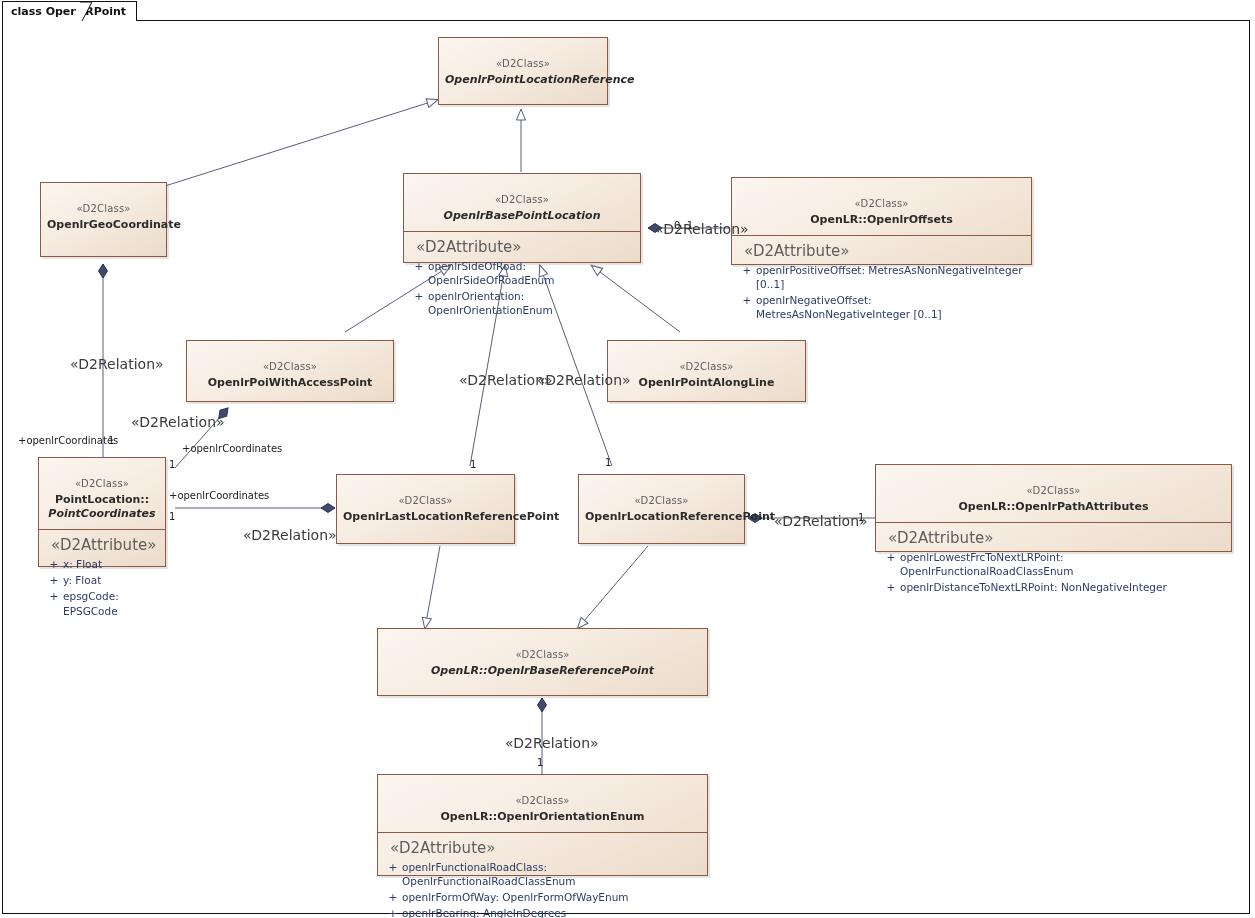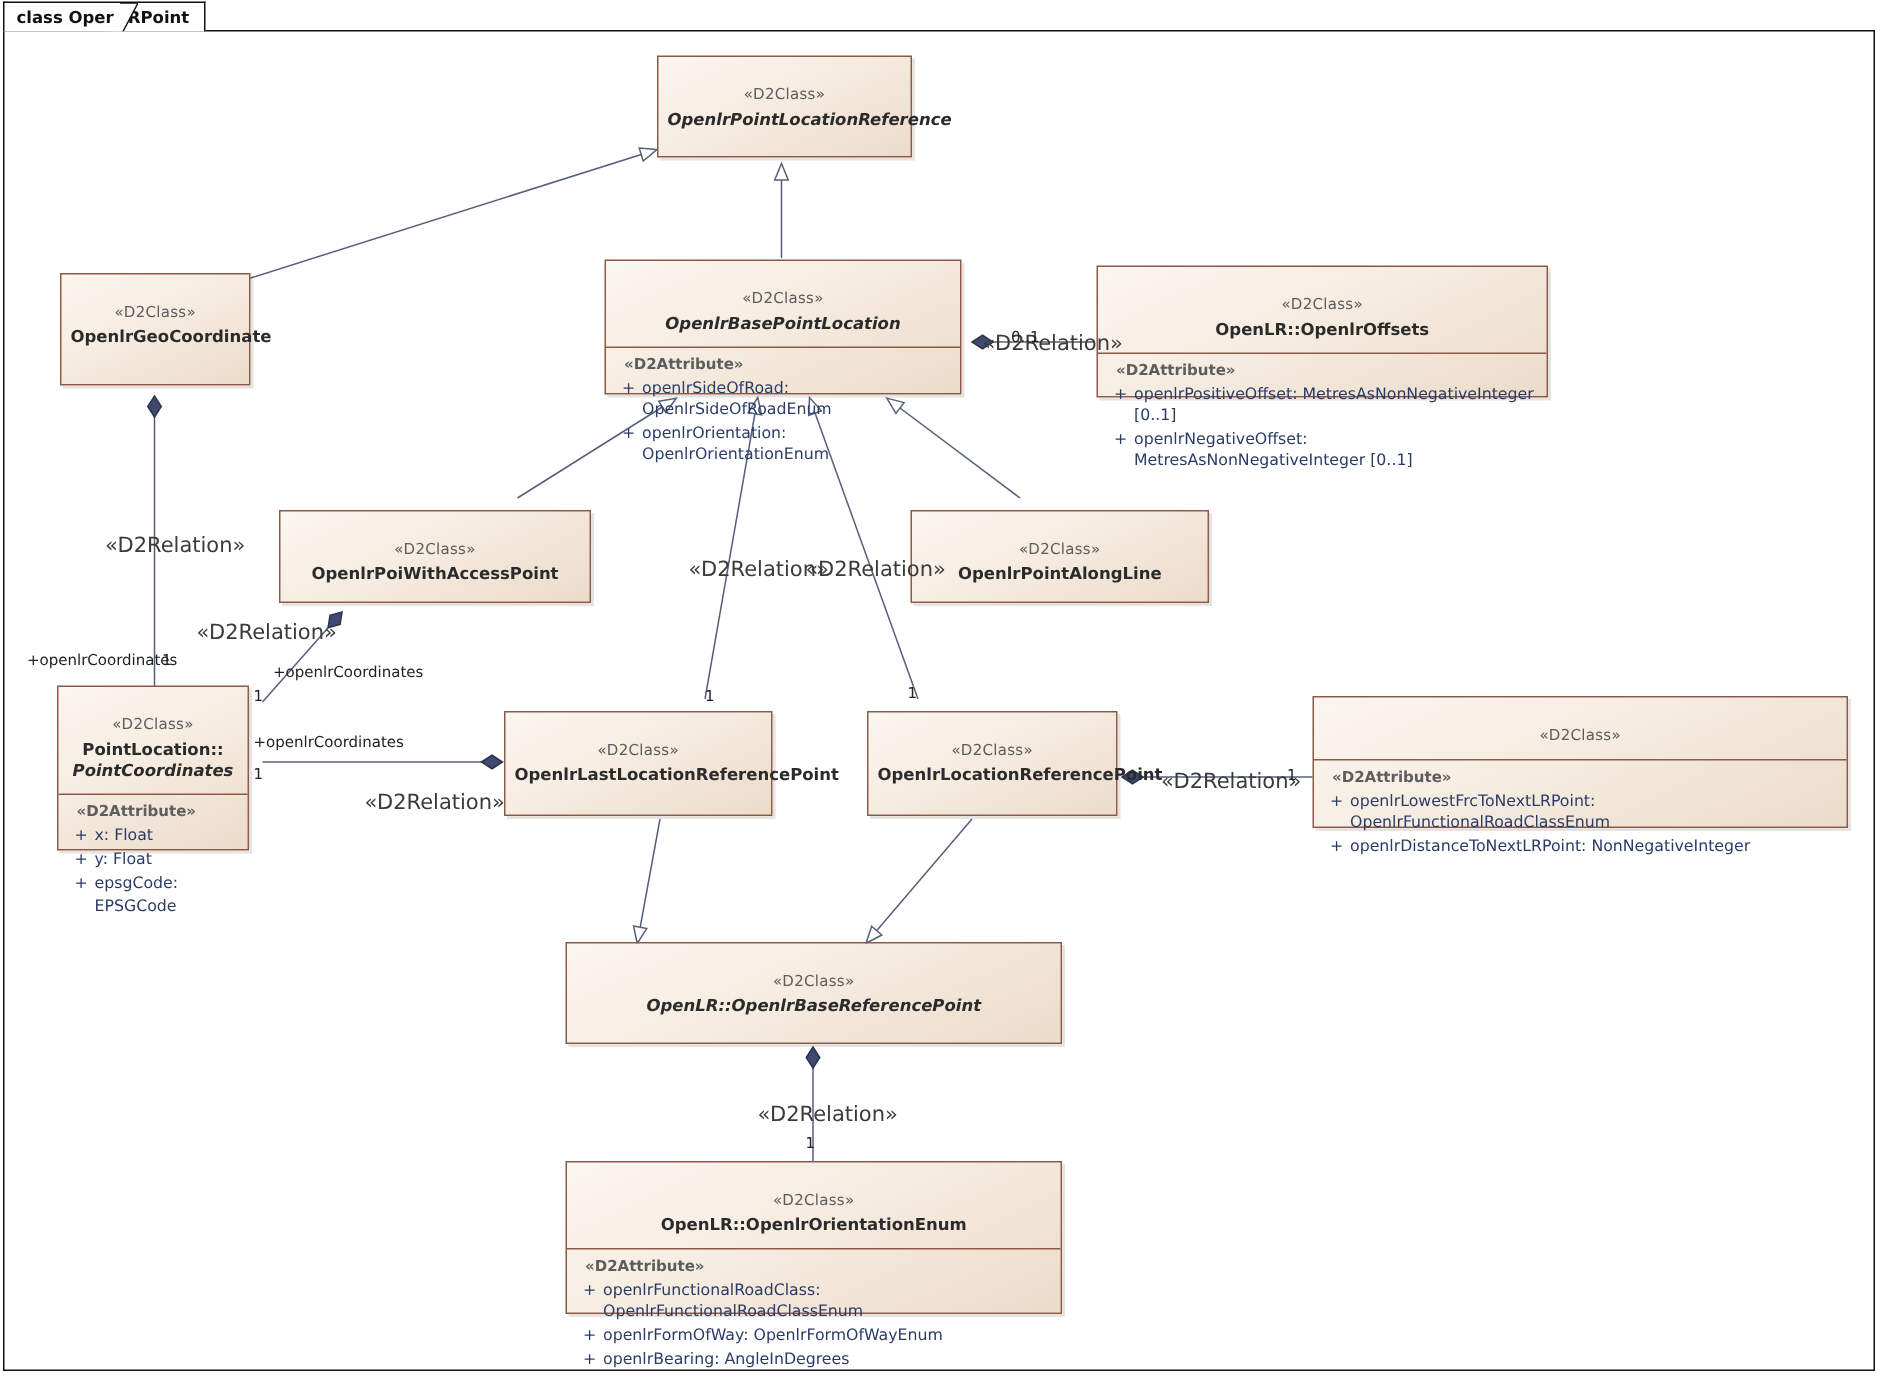--- a/index.html
+++ b/index.html
@@ -51,21 +51,21 @@
   .stereo{
     font-size:10px;color:#5d5d5d;letter-spacing:.2px;
   }
   .cname{
     font-size:11px;font-weight:bold;color:#2b2b2b;margin-top:2px;
     line-height:1.3;
   }
   .cname.abstract{font-style:italic;}
   .sep{height:1px;background:#8a5a46;}
   .attrs{padding:6px 6px 7px 6px;}
-  .attrs .astereo{font-size:10px;color:#5d5d5d;margin:0 0 3px 6px;font-weight:bold;}
+  .attrs .astereo{font-size:15px;color:#5d5d5d;margin:0 0 3px 6px;}
   .arow{
     font-size:10.5px;color:#2a3b66;
     display:flex;margin:0 0 2px 0;line-height:1.35;
   }
   .arow .vis{width:18px;text-align:center;color:#2a3b66;flex:none;}
   .arow .atxt{flex:1;}
   
   .lbl{
     position:absolute;z-index:30;
     font-size:14px;color:#3a3a3a;
@@ -232,20 +232,21 @@
   <div class="cls" style="left:578px;top:474px;width:167px;height:70px;">
     <div class="hdr">
       <div class="stereo">«D2Class»</div>
       <div class="cname">OpenlrLocationReferencePoint</div>
     </div>
   </div>
 
   <div class="cls" style="left:875px;top:464px;width:357px;height:88px;">
     <div class="hdr">
       <div class="stereo">«D2Class»</div>
+      <div class="cname">OpenLR::OpenlrPathAttributes</div>
     </div>
     <div class="sep"></div>
     <div class="attrs">
       <div class="astereo">«D2Attribute»</div>
       <div class="arow">
         <span class="vis">+</span>
         <span class="atxt">openlrLowestFrcToNextLRPoint: OpenlrFunctionalRoadClassEnum</span>
       </div>
       <div class="arow">
         <span class="vis">+</span>

